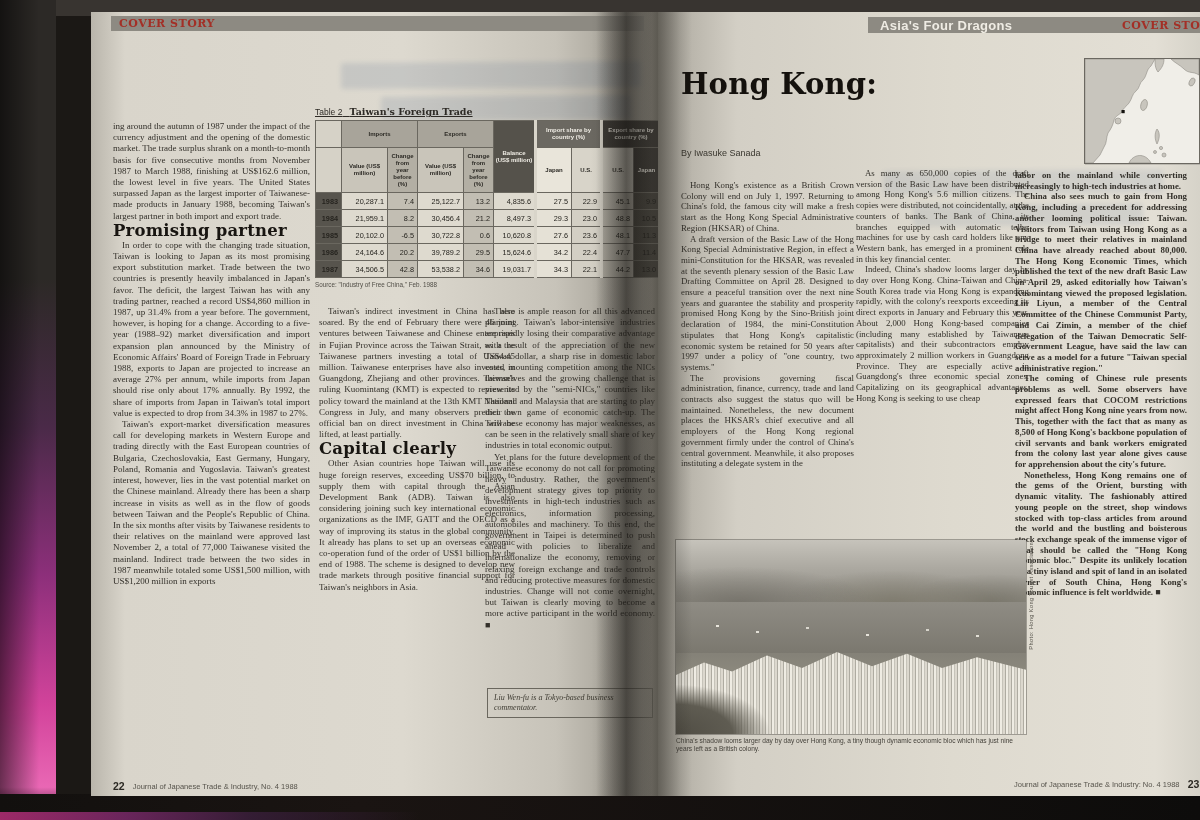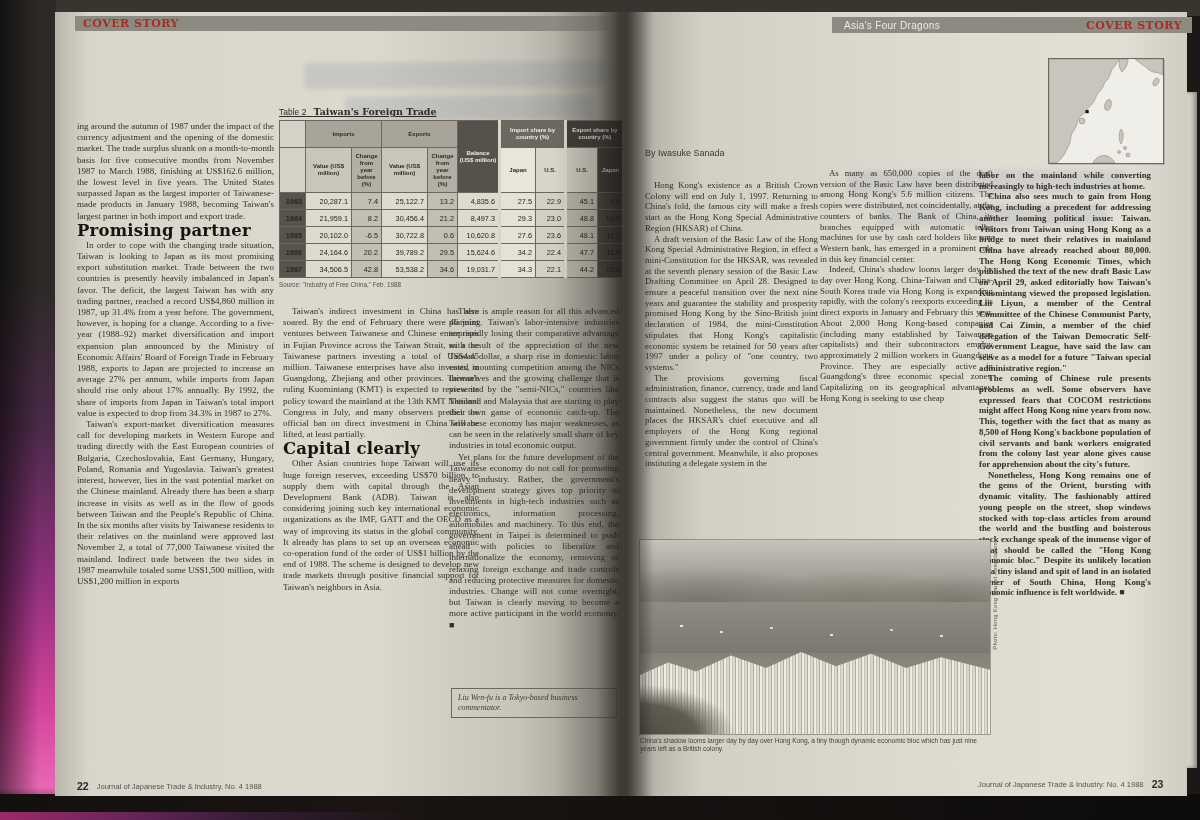--- a/index.html
+++ b/index.html
@@ -13,30 +13,30 @@
     background:linear-gradient(90deg,#c0307e 0%,#7e2a6e 30%,#3a1f3c 60%,transparent 100%);opacity:.8;}
   .edge-left{position:absolute;left:0;top:0;width:56px;height:820px;
     background:linear-gradient(180deg,#2c2926 0%,#2c2926 34%,#4a2a48 52%,#8c2f7a 70%,#d2439b 86%,#e967b4 96%,#1a0f16 100%);}
   .edge-left::after{content:"";position:absolute;inset:0;
     background:linear-gradient(90deg,rgba(0,0,0,.55),rgba(0,0,0,0) 70%);}
   .edge-right{position:absolute;left:1186px;top:92px;width:11px;height:676px;background:#d3d0c8;
     box-shadow:inset -3px 0 4px rgba(0,0,0,.35);}
   .gutter{position:absolute;left:596px;top:12px;width:56px;height:784px;
     background:linear-gradient(90deg,rgba(20,18,15,0) 0%,rgba(20,18,15,.45) 46%,rgba(20,18,15,.55) 54%,rgba(20,18,15,0) 100%);z-index:5;pointer-events:none;}
   
-  .page{position:absolute;top:12px;height:784px;z-index:2;}
+  .page{position:absolute;top:12px;height:784px;z-index:2;margin-left:36px;}
   .page-left{left:55px;width:567px;
     background:linear-gradient(90deg,#b9b5ab 0%,#d9d5cb 6%,#ddd9cf 55%,#c7c3b9 82%,#9b978d 97%,#807c72 100%);}
   .page-right{left:622px;width:565px;
     background:linear-gradient(90deg,#8f8b81 0%,#b4b0a6 4%,#d3cfc5 14%,#dedacf 52%,#e3dfd5 88%,#cfccc2 100%);}
   .shade{position:absolute;pointer-events:none;z-index:4;}
   
   .bar{position:absolute;background:#8d8a82;display:flex;align-items:center;z-index:3;}
   .kicker{font-family:"DejaVu Serif",serif;font-weight:bold;font-size:11px;letter-spacing:.5px;color:#a32f26;}
-  .section-tag{font-family:"Liberation Sans",sans-serif;font-weight:normal;font-size:10px;color:#efece4;letter-spacing:.3px;}
+  .section-tag{font-family:"Liberation Sans",sans-serif;font-weight:bold;font-size:13px;color:#efece4;letter-spacing:.3px;}
   
   .ghost{position:absolute;filter:blur(2.5px);opacity:.12;background:#2c4a78;border-radius:3px;transform:rotate(-.4deg);pointer-events:none;}
   
   .tcol{position:absolute;text-align:justify;color:#33302a;overflow:hidden;}
   .tcol-l{font-size:9px;line-height:11.2px;}
   .tcol-r{font-size:8.8px;line-height:10.7px;}
   .tcol p{margin:0;text-indent:9px;}
   .tcol p.cont{text-indent:0;}
   .subhead{font-family:"DejaVu Serif",serif;font-weight:bold;font-size:16.5px;line-height:18px;
     color:#181511;margin:7px 0 5px;text-indent:0 !important;text-align:left;letter-spacing:.2px;}
@@ -261,21 +261,21 @@
 
   <div class="bar" style="left:210px;top:5px;width:348px;height:16px;padding-left:12px;">
     <span class="section-tag">Asia's Four Dragons</span>
     <span class="kicker" style="margin-left:auto;margin-right:10px;">COVER STORY</span>
   </div>
 
   <div class="ghost" style="left:225px;top:158px;width:280px;height:24px;opacity:.09;"></div>
   <div class="ghost" style="left:255px;top:192px;width:230px;height:22px;opacity:.09;"></div>
 
   <div class="hk-title">
-    <br>
+    <span>Hong Kong:</span><br>
   </div>
 
   <div class="mapbox">
     <svg width="114" height="104" viewBox="0 0 114 104">
       <rect x="0" y="0" width="114" height="104" fill="#f0eee8"></rect>
       <g fill="#c8c5bd" stroke="#8f8c84" stroke-width="0.6">
         <path d="M0,0 H70 L66,7 C61,11 62,17 58,21 C54,24 55,29 51,32 C47,35 47,40 44,44 C41,48 38,49 37,53 C34,56 30,57 29,61 C28,66 26,70 23,74 C21,79 22,84 19,88 L15,96 L8,104 L0,104 Z"></path>
         <path d="M70,0 L79,0 C79,5 77,9 73,13 C70,9 70,5 70,0 Z"></path>
         <path d="M86,0 L114,0 L114,16 C108,12 104,15 99,10 C95,6 90,4 86,0 Z"></path>
         <ellipse cx="107" cy="23" rx="2.6" ry="4.2" transform="rotate(25 107 23)"></ellipse>

